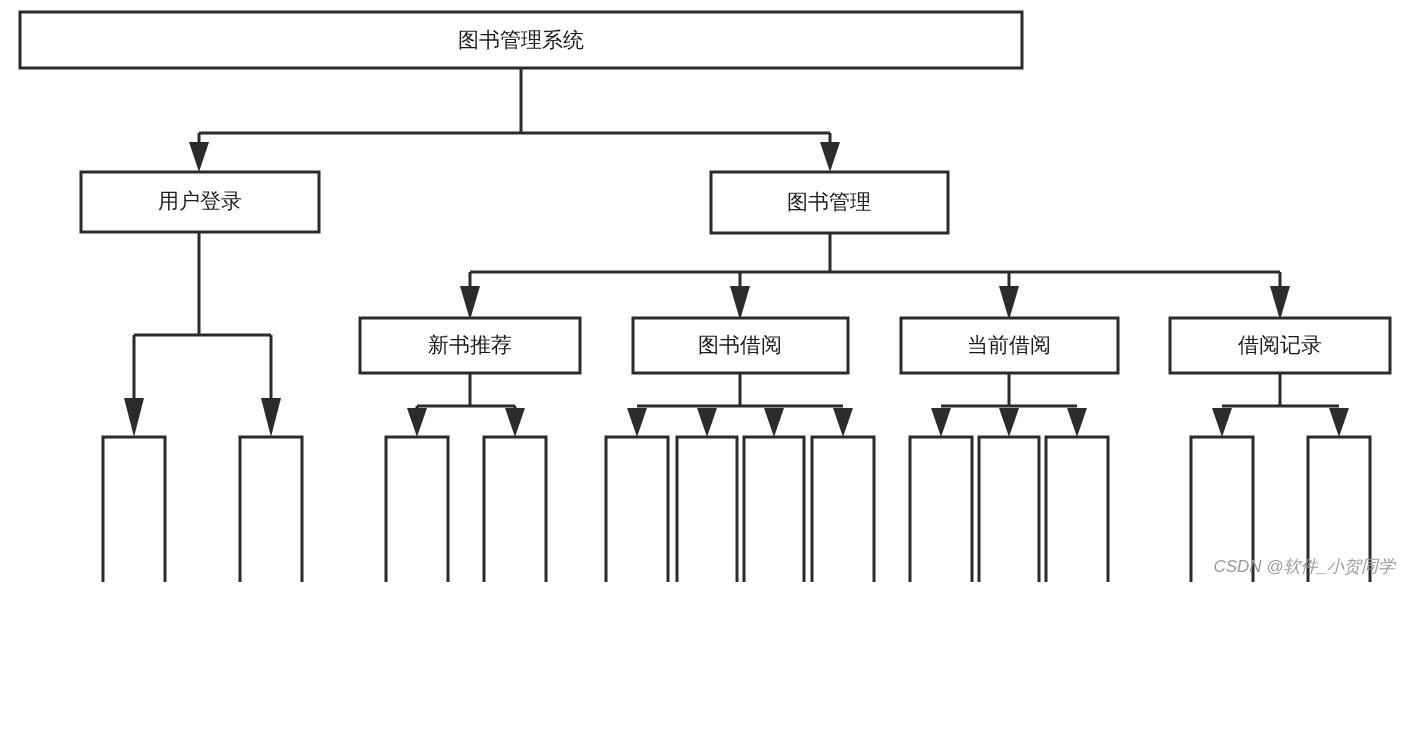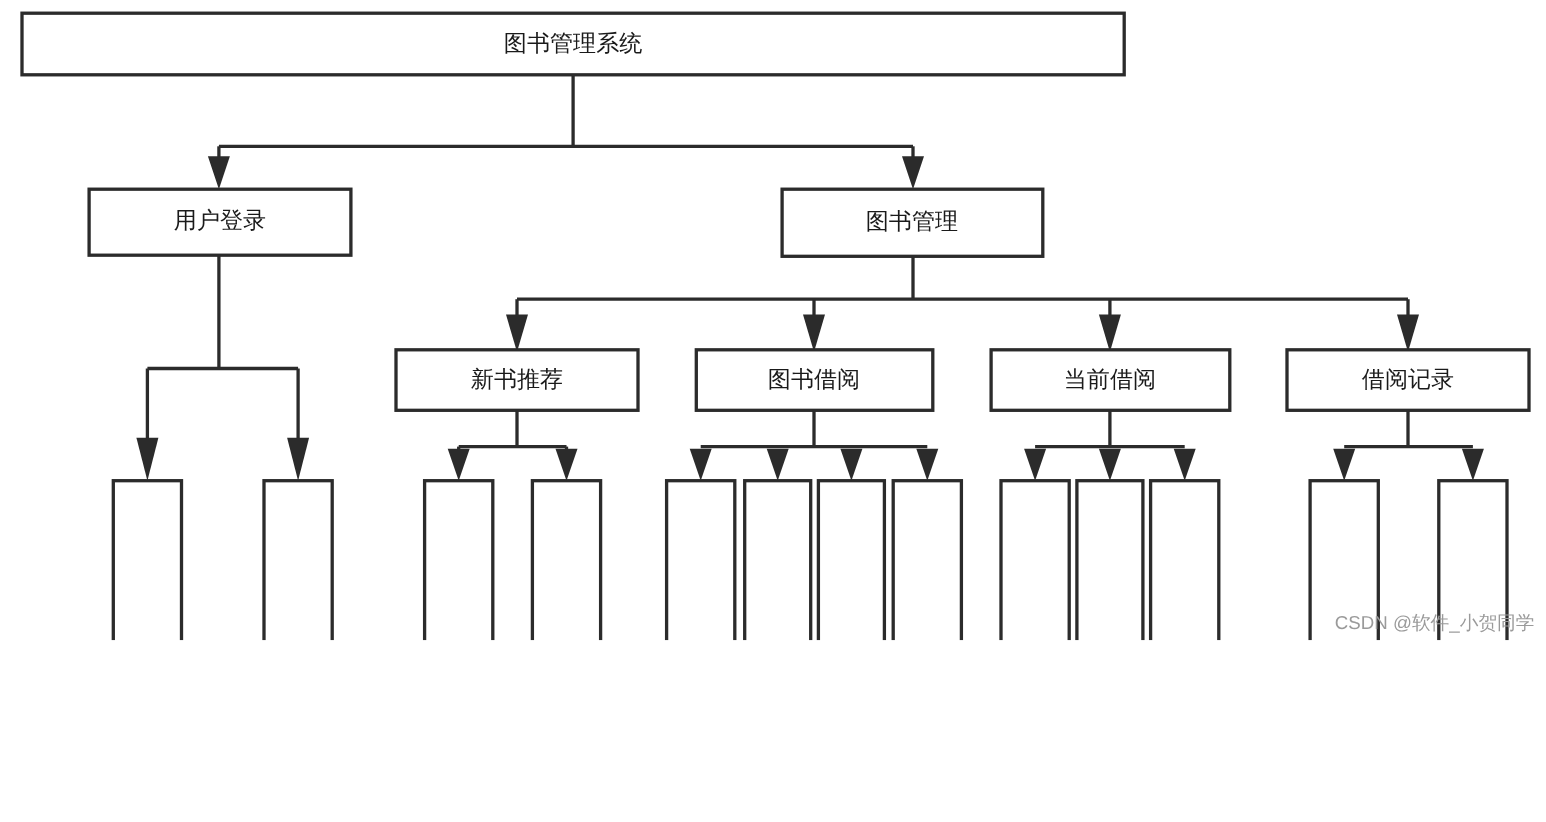--- a/index.html
+++ b/index.html
@@ -65,20 +65,21 @@
   }
   .watermark {
     position: absolute;
     right: 10px;
     bottom: 4px;
     font-family: "Liberation Sans", "DejaVu Sans", sans-serif;
     font-size: 17px;
     color: #9a9a9a;
     white-space: nowrap;
     pointer-events: none;
+    font-style: italic;
   }
 </style>
 </head>
 <body>
 
 <div id="diagram-root">
 
   <svg id="chart-svg" viewBox="0 0 1405 747">
 
     <g>

